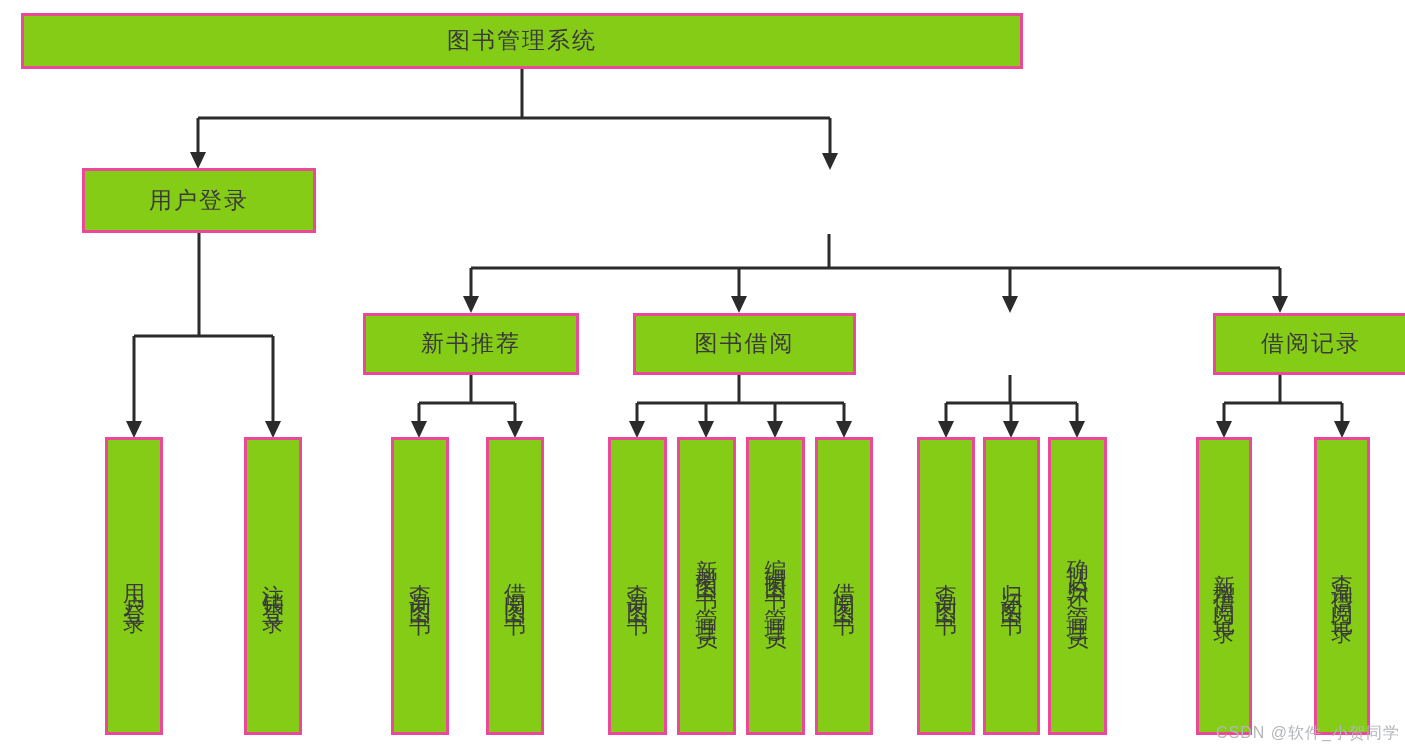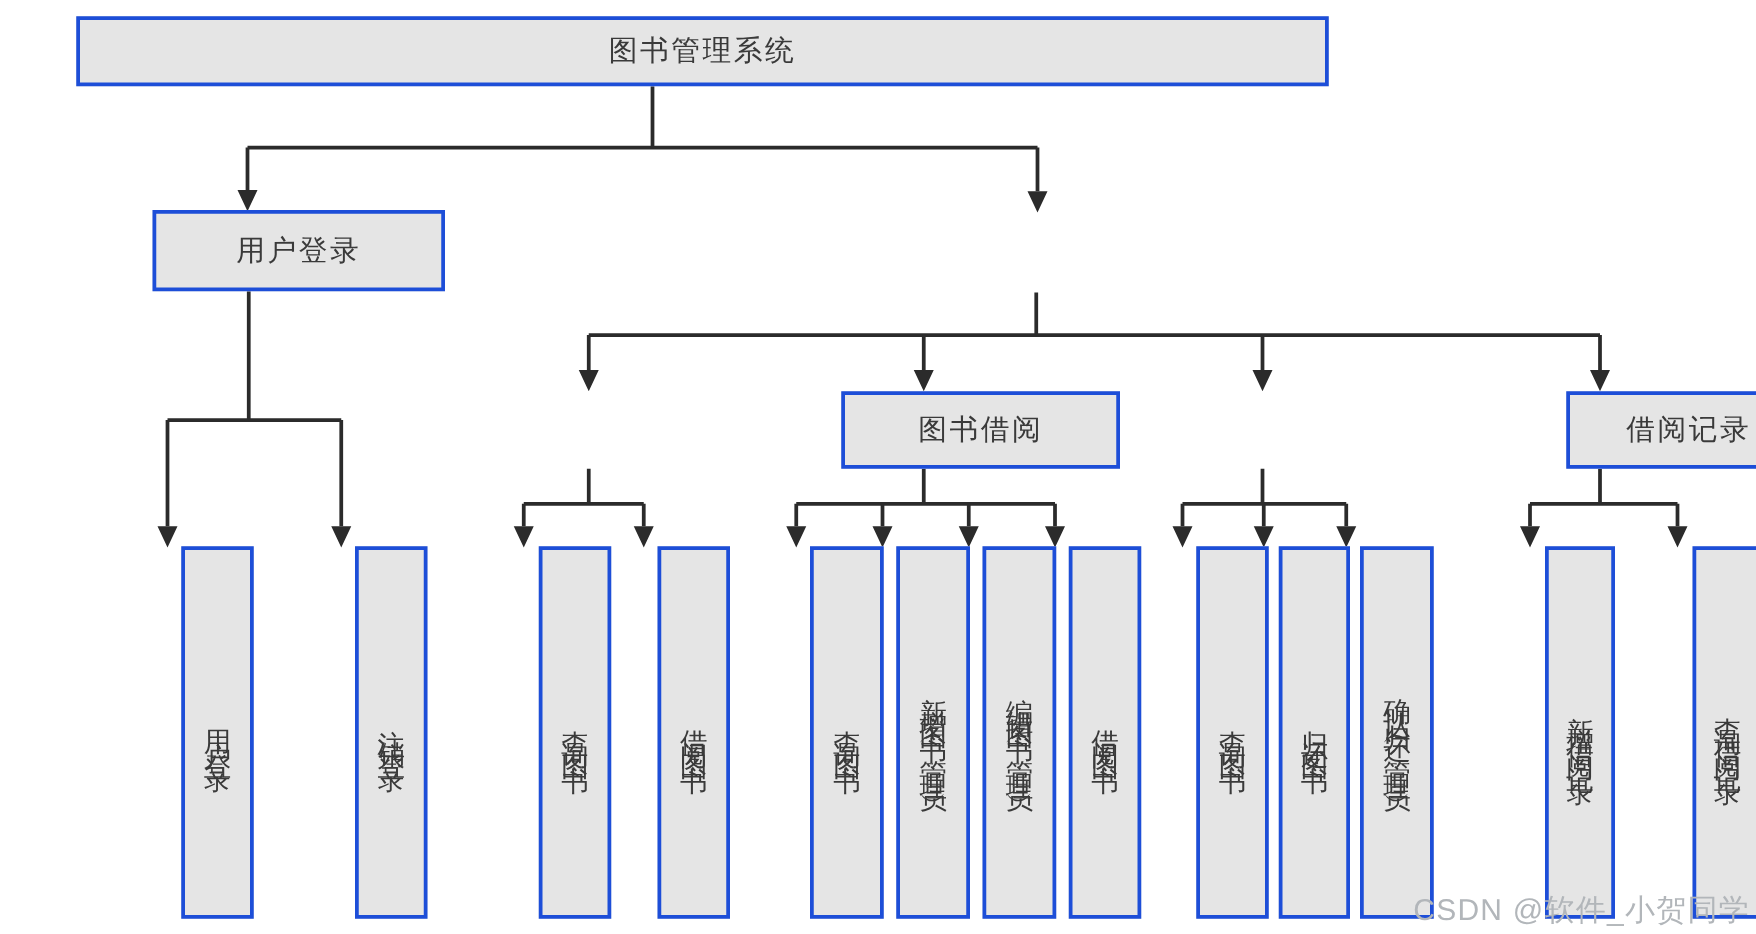--- a/index.html
+++ b/index.html
@@ -3,31 +3,31 @@
 <meta charset="utf-8">
 <style>
   html,body{margin:0;padding:0;background:#fff;}
   .stage{
     position:relative;width:1405px;height:747px;background:#ffffff;
     font-family:"Liberation Sans","DejaVu Sans",sans-serif;overflow:hidden;
   }
   svg.connectors{position:absolute;left:0;top:0;z-index:0;}
   .box{
     position:absolute;box-sizing:border-box;z-index:1;
-    background:#e5e5e5;border:3px solid #1d4ed8;color:#3a3a3a;
+    background:#84cc16;border:3px solid #ec4899;color:#3a3a3a;
     display:flex;align-items:center;justify-content:center;
-    font-size:23px;letter-spacing:2px;text-align:center;line-height:1.1;margin-left:40px;
+    font-size:23px;letter-spacing:2px;text-align:center;line-height:1.1;
   }
   .vbox{
     writing-mode:vertical-rl;text-orientation:mixed;
     font-size:22px;letter-spacing:10px;
   }
   .watermark{
     position:absolute;right:5px;bottom:3px;z-index:3;
-    font-size:24px;color:#b2b6ba;letter-spacing:1px;white-space:nowrap;
+    font-size:16px;color:#b2b6ba;letter-spacing:1px;white-space:nowrap;
   }
 </style>
 </head>
 <body>
 
 <div class="stage">
 
   <svg class="connectors" width="1405" height="747" viewBox="0 0 1405 747">
 
     <path d="M522 69 V118 M198 118 H830 M198 118 V152 M830 118 V153" fill="none" stroke="#2b2b2b" stroke-width="3"></path>
@@ -62,20 +62,21 @@
              M1003 421 L1019 421 L1011 438 Z
              M1069 421 L1085 421 L1077 438 Z
              M1216 421 L1232 421 L1224 438 Z
              M1334 421 L1350 421 L1342 438 Z" fill="#2b2b2b" stroke="none"></path>
   </svg>
 
   <div class="box" style="left:21px;top:13px;width:1002px;height:56px">图书管理系统</div>
 
   <div class="box" style="left:82px;top:168px;width:234px;height:65px">用户登录</div>
 
+  <div class="box" style="left:363px;top:313px;width:216px;height:62px">新书推荐</div>
   <div class="box" style="left:633px;top:313px;width:223px;height:62px">图书借阅</div>
   <div class="box" style="left:1213px;top:313px;width:196px;height:62px">借阅记录</div>
 
   <div class="box vbox" style="left:105px;top:437px;width:58px;height:298px">用户登录</div>
   <div class="box vbox" style="left:244px;top:437px;width:58px;height:298px">注销登录</div>
 
   <div class="box vbox" style="left:391px;top:437px;width:58px;height:298px">查询图书</div>
   <div class="box vbox" style="left:486px;top:437px;width:58px;height:298px">借阅图书</div>
 
   <div class="box vbox" style="left:608px;top:437px;width:59px;height:298px">查询图书</div>

